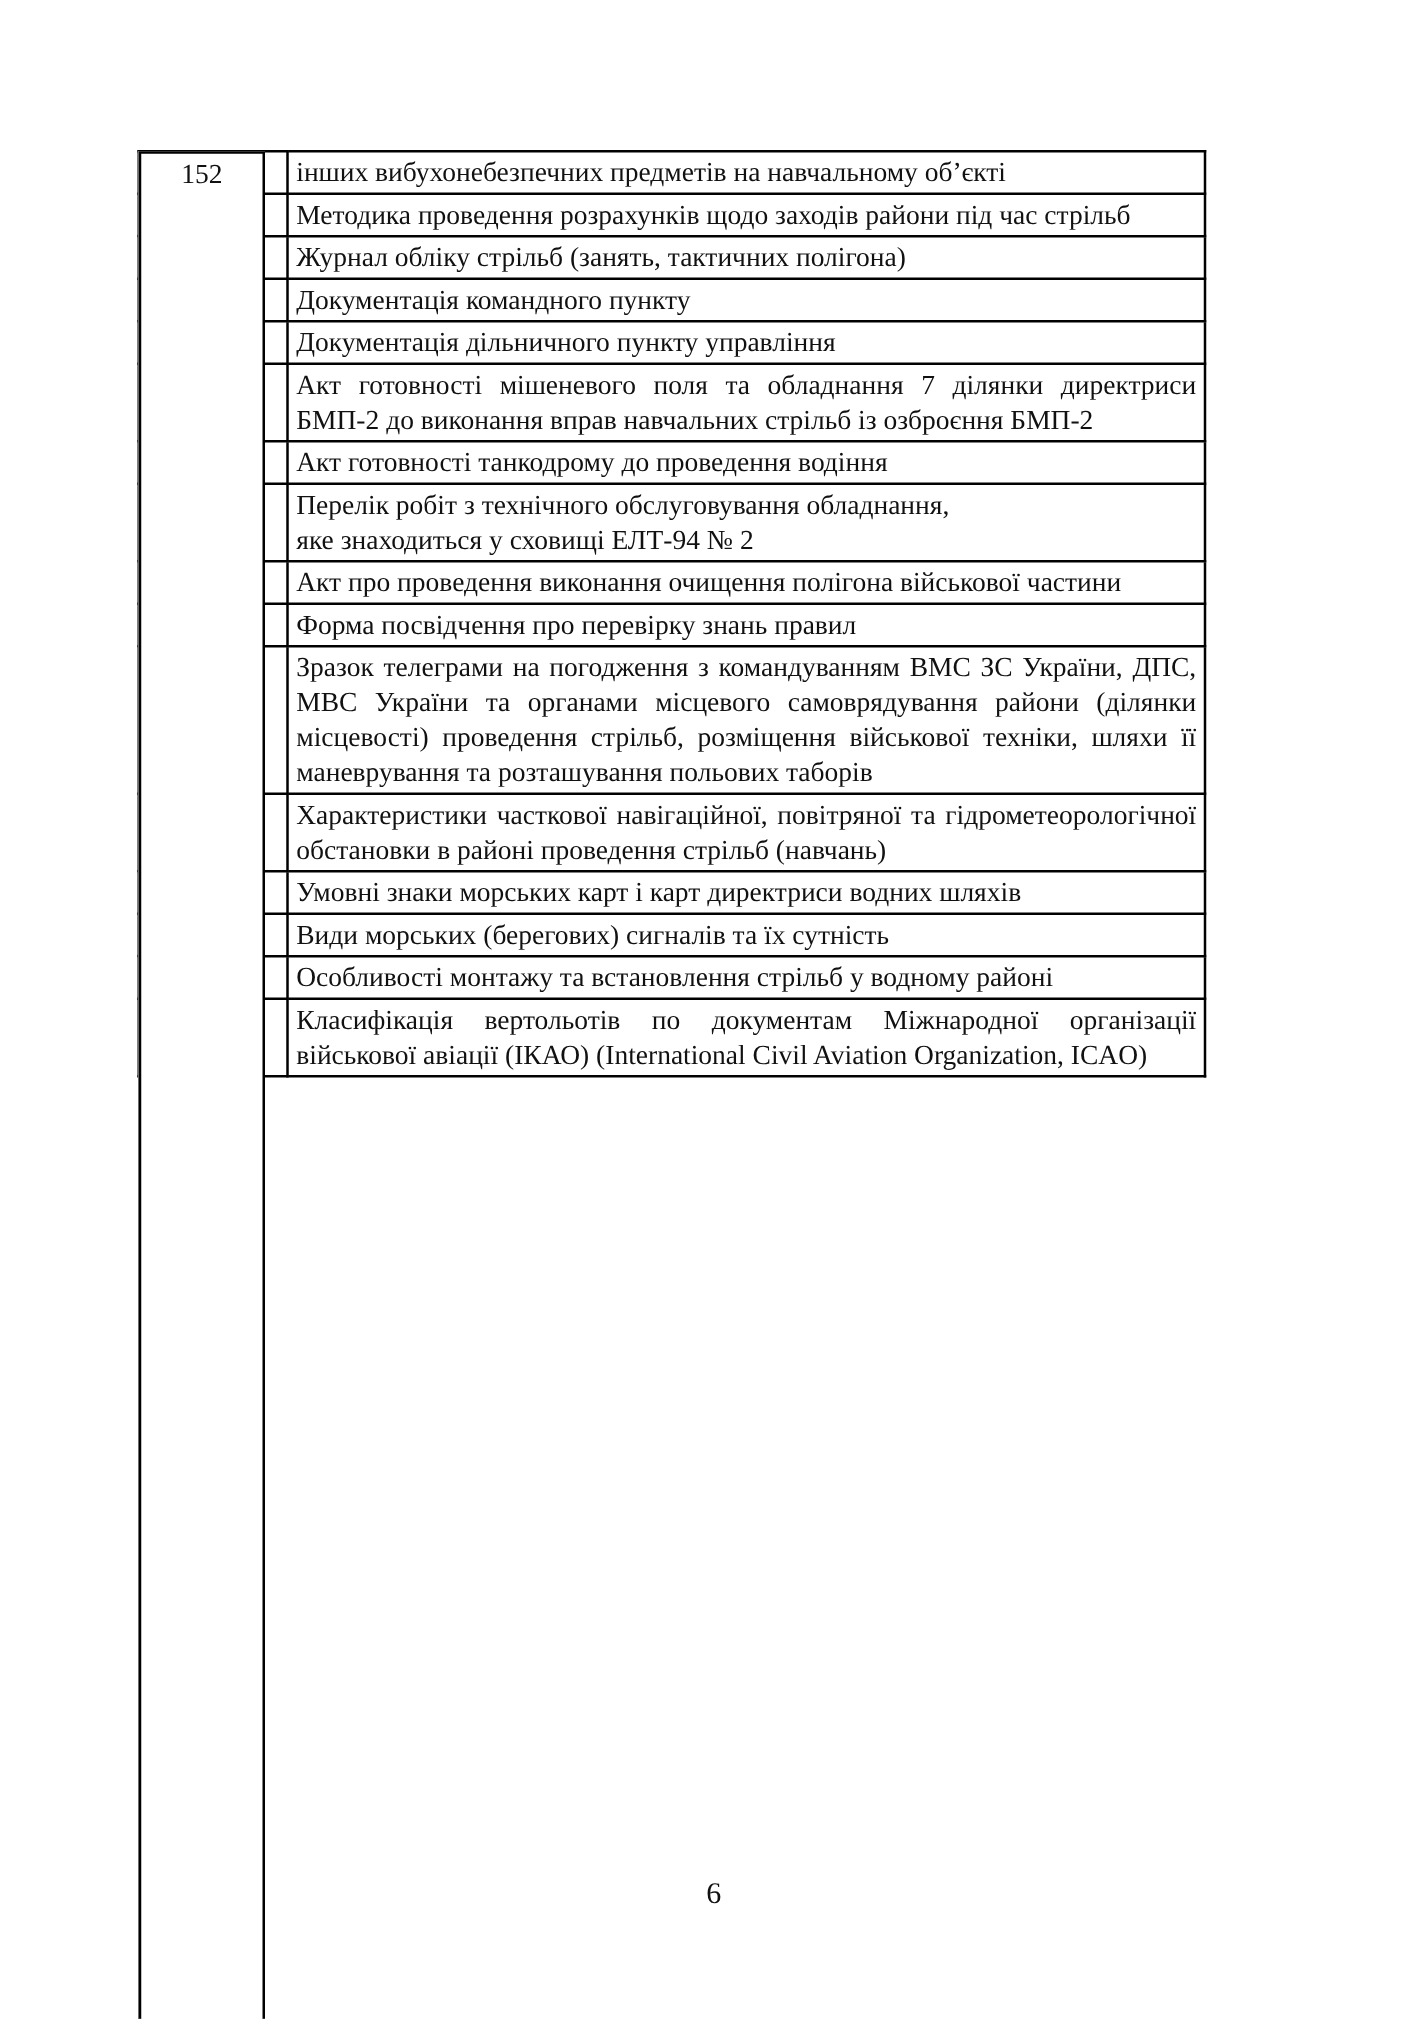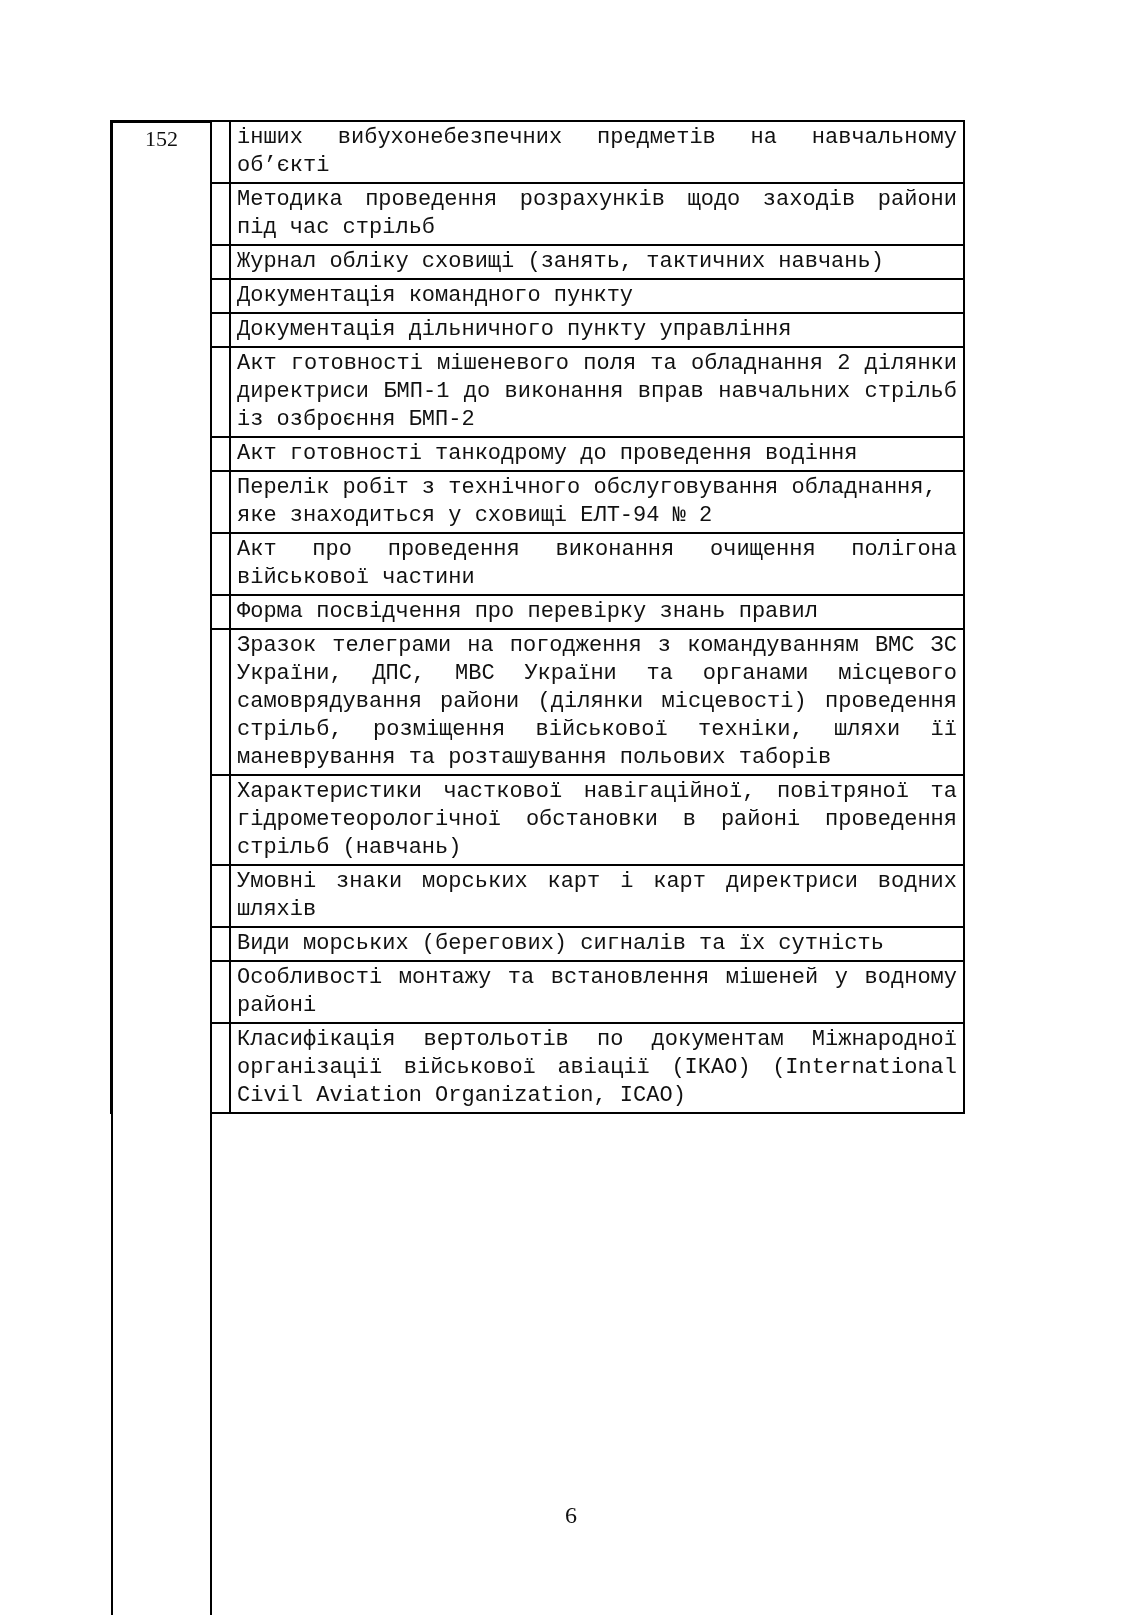--- a/index.html
+++ b/index.html
@@ -38,21 +38,20 @@
   }
   td.num {
     width: 105px;
     text-align: center;
   }
   td.title {
     width: 720px;
     text-align: justify;
     white-space: pre-line;
     padding: 2px 14px 2px 12px;
-    font-family: Liberation Mono, monospace;
   }
   td.page {
     width: 85px;
     text-align: center;
   }
   .footer-page-number {
     position: absolute;
     top: 1500px;
     left: 0;
     width: 1142px;
@@ -74,36 +73,36 @@
           <td class="title">інших вибухонебезпечних предметів на навчальному об’єкті</td>
           <td class="page"></td>
         </tr>
         <tr>
           <td class="num">13</td>
           <td class="title">Методика проведення розрахунків щодо заходів райони під час стрільб</td>
           <td class="page">114</td>
         </tr>
         <tr>
           <td class="num">14</td>
-          <td class="title">Журнал обліку сховищі (занять, тактичних навчань)</td>
+          <td class="title">Журнал обліку стрільб (занять, тактичних полігона)</td>
           <td class="page">122</td>
         </tr>
         <tr>
           <td class="num">15</td>
           <td class="title">Документація командного пункту</td>
           <td class="page">123</td>
         </tr>
         <tr>
           <td class="num">16</td>
           <td class="title">Документація дільничного пункту управління</td>
           <td class="page">124</td>
         </tr>
         <tr>
           <td class="num">17</td>
-          <td class="title">Акт готовності мішеневого поля та обладнання 2 ділянки директриси БМП-1 до виконання вправ навчальних стрільб із озброєння БМП-2</td>
+          <td class="title">Акт готовності мішеневого поля та обладнання 7 ділянки директриси БМП-2 до виконання вправ навчальних стрільб із озброєння БМП-2</td>
           <td class="page">125</td>
         </tr>
         <tr>
           <td class="num">18</td>
           <td class="title">Акт готовності танкодрому до проведення водіння</td>
           <td class="page">127</td>
         </tr>
         <tr>
           <td class="num">19</td>
           <td class="title">Перелік робіт з технічного обслуговування обладнання,
@@ -135,21 +134,21 @@
           <td class="title">Умовні знаки морських карт і карт директриси водних шляхів</td>
           <td class="page">137</td>
         </tr>
         <tr>
           <td class="num">25</td>
           <td class="title">Види морських (берегових) сигналів та їх сутність</td>
           <td class="page">147</td>
         </tr>
         <tr>
           <td class="num">26</td>
-          <td class="title">Особливості монтажу та встановлення мішеней у водному районі</td>
+          <td class="title">Особливості монтажу та встановлення стрільб у водному районі</td>
           <td class="page">149</td>
         </tr>
         <tr>
           <td class="num">27</td>
           <td class="title">Класифікація вертольотів по документам Міжнародної організації військової авіації (ІКАО) (International Civil Aviation Organization, ICAO)</td>
           <td class="page">152</td>
         </tr>
       </tbody>
   </table>
 

